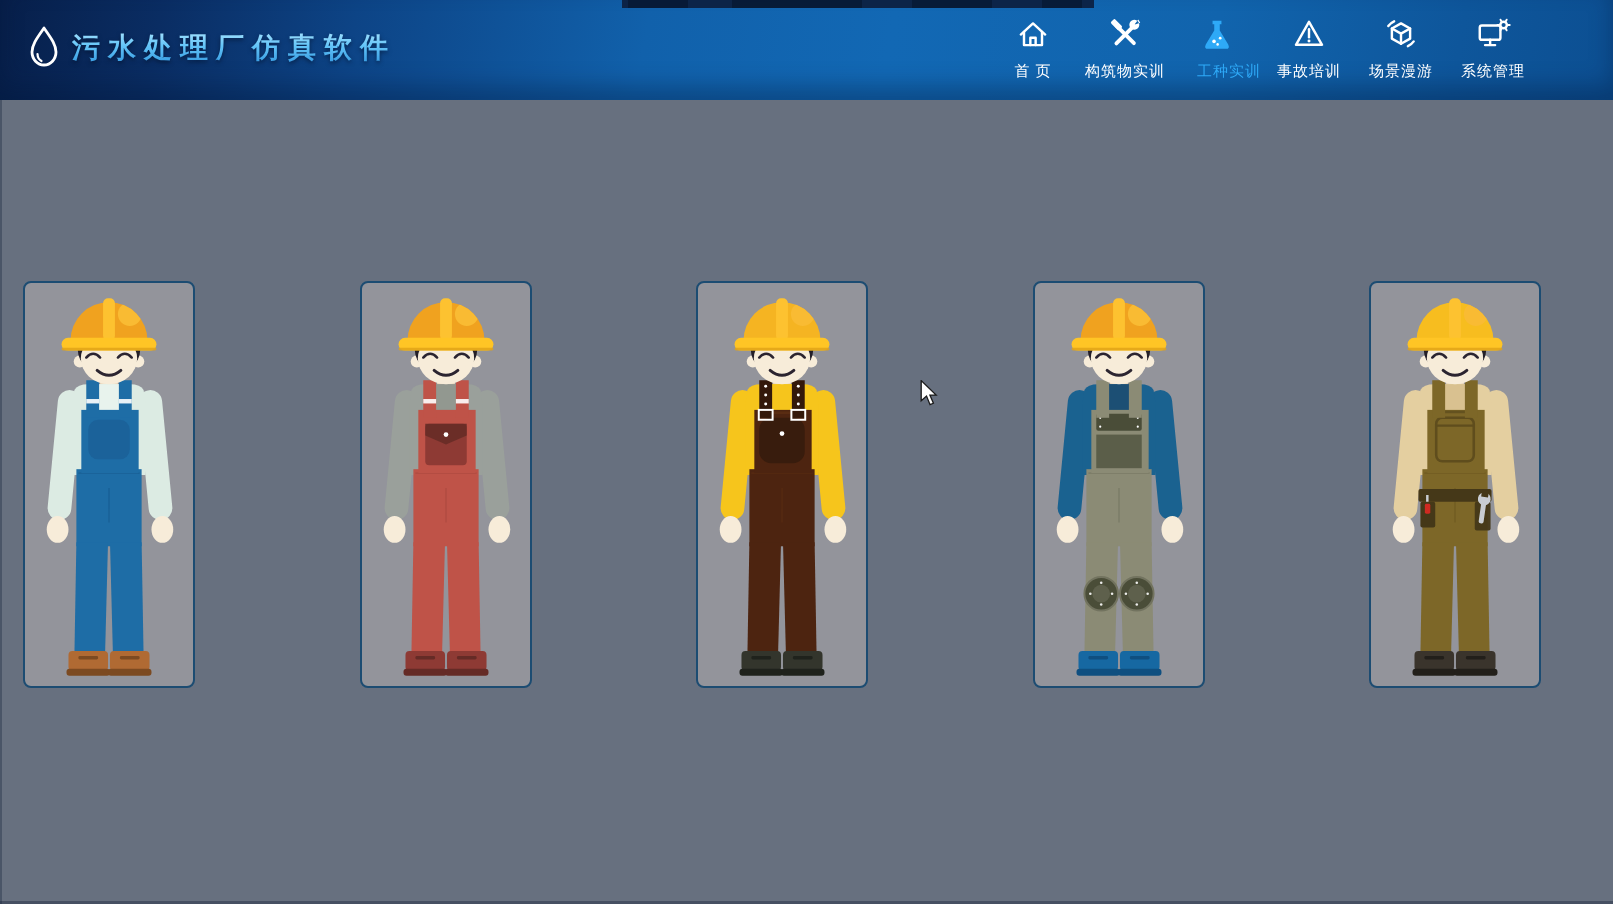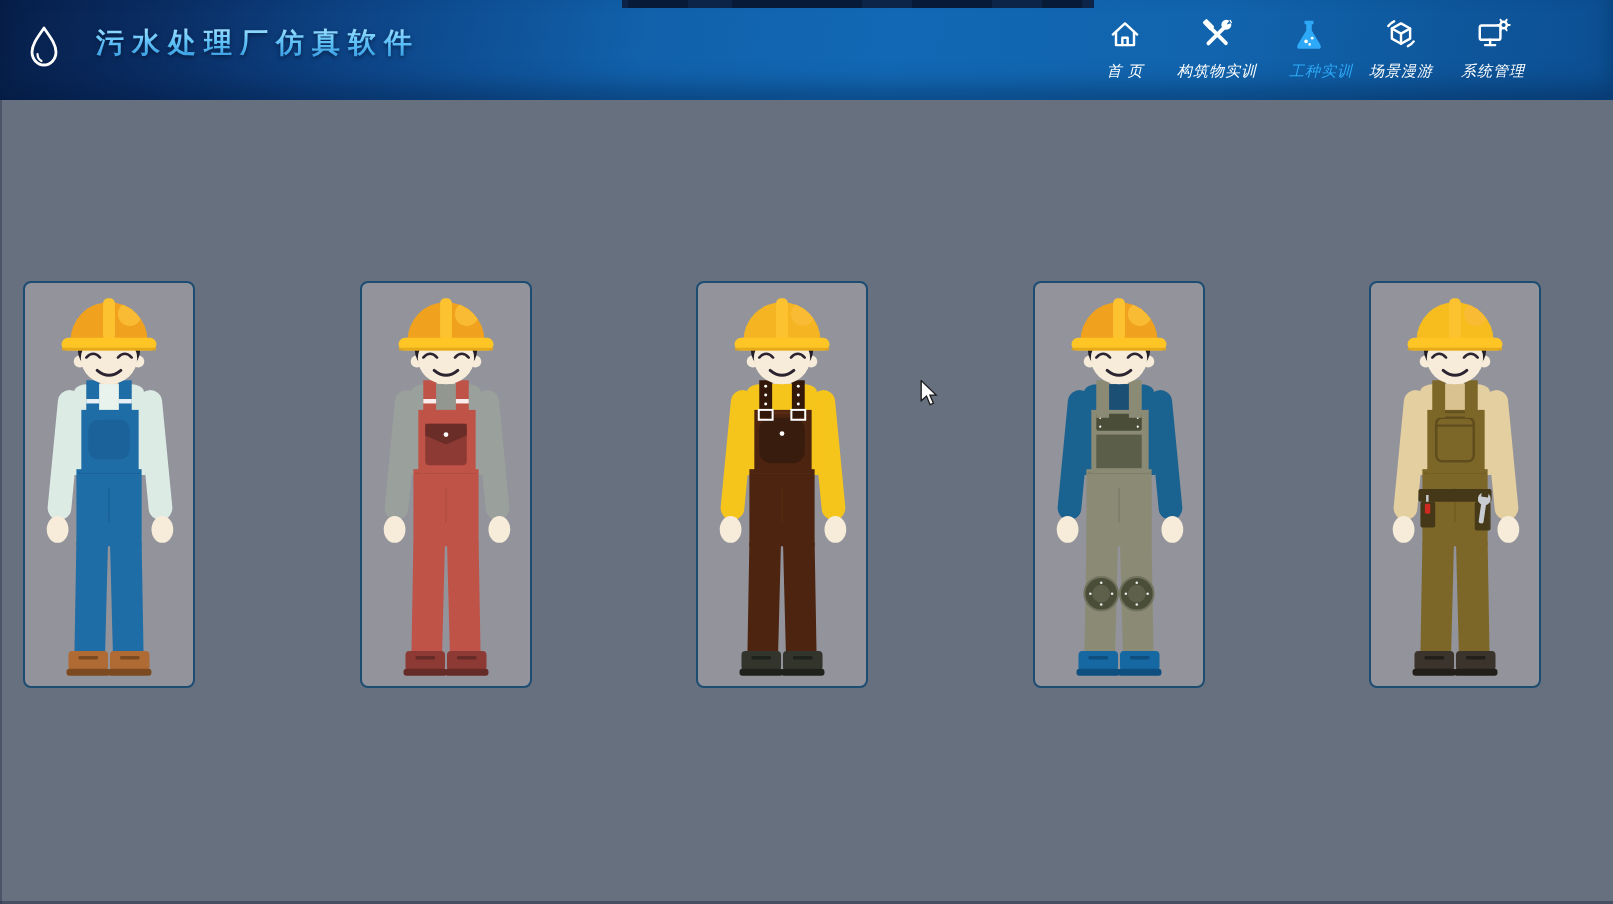--- a/index.html
+++ b/index.html
@@ -10,29 +10,29 @@
     -webkit-font-smoothing:antialiased;
   }
   
   .header{
     position:absolute;top:0;left:0;width:1613px;height:100px;
     background:linear-gradient(100deg,#071f4a 0%,#0a2d63 10%,#0d4486 22%,#1161ab 40%,#1268b4 55%,#1164ad 75%,#0e569b 90%,#0c4f92 100%);
     box-shadow:inset 0 -14px 22px rgba(3,24,58,.35);
   }
   .top-strip{position:absolute;top:0;left:622px;width:472px;height:8px;background:#0c1f40;opacity:.92;}
   .top-strip i{position:absolute;top:0;height:8px;background:#07152e;display:block;}
-  .logo{position:absolute;left:26px;top:24px;display:flex;align-items:flex-start;gap:34px;}
+  .logo{position:absolute;left:26px;top:24px;display:flex;align-items:center;gap:10px;}
   .logo svg{display:block;}
   .app-title{
     font-size:28px;font-weight:bold;letter-spacing:8px;white-space:nowrap;
     background:linear-gradient(180deg,#aee6ff 0%,#62c4f8 45%,#2e93dd 100%);
     -webkit-background-clip:text;background-clip:text;color:transparent;
     filter:drop-shadow(0 2px 2px rgba(0,10,30,.55));
   }
-  .nav{position:absolute;top:0;right:74px;height:100px;display:flex;align-items:flex-start;font-style:italic;}
+  .nav{position:absolute;top:0;right:74px;height:100px;display:flex;align-items:flex-start;}
   .nav-item{
     width:92px;height:100px;display:flex;flex-direction:column;align-items:center;
     justify-content:flex-start;padding-top:14px;box-sizing:border-box;cursor:pointer;
   }
   .nav-item .nico{height:40px;display:flex;align-items:center;justify-content:center;}
   .nav-item .nlabel{margin-top:8px;font-size:15px;color:#ffffff;letter-spacing:1px;white-space:nowrap;}
   .nav-item.active .nlabel{color:#2ea9f7;margin-left:24px;}
   
   .cards{position:absolute;top:281px;left:23px;width:1567px;height:407px;display:flex;gap:164.5px;}
   .card{
@@ -90,20 +90,30 @@
       <div class="nav-item active">
         <span class="nico">
           <svg width="36" height="36" viewBox="0 0 34 34">
             <path d="M12.8,4.5 L21.2,4.5 L21.2,7.8 L19.6,7.8 L19.6,13.8 L27.6,26.8 Q29.5,31 25.6,31 L8.4,31 Q4.5,31 6.4,26.8 L14.4,13.8 L14.4,7.8 L12.8,7.8 Z" fill="#2ea9f7"></path>
             <circle cx="14.2" cy="24" r="1.7" fill="#fff"></circle>
             <circle cx="20" cy="21" r="1.3" fill="#fff"></circle>
             <circle cx="17.6" cy="26.8" r="1.2" fill="#fff"></circle>
           </svg>
         </span>
   <span class="nlabel">工种实训</span>
+      </div>
+      <div class="nav-item">
+        <span class="nico">
+          <svg width="36" height="36" viewBox="0 0 34 34">
+            <path d="M17,5.5 L29.3,27.2 L4.7,27.2 Z" fill="none" stroke="#fff" stroke-width="2.3" stroke-linecap="round" stroke-linejoin="round"></path>
+            <path d="M17,12.5 V20" fill="none" stroke="#fff" stroke-width="2.3" stroke-linecap="round" stroke-linejoin="round"></path>
+            <circle cx="17" cy="23.6" r="1.4" fill="#fff"></circle>
+          </svg>
+        </span>
+  <span class="nlabel">事故培训</span>
       </div>
       <div class="nav-item">
         <span class="nico">
           <svg width="36" height="36" viewBox="0 0 34 34">
             <g fill="none" stroke="#fff" stroke-width="2.3" stroke-linecap="round" stroke-linejoin="round">
               <polygon points="17,7 25.6,11.8 25.6,21.4 17,26.2 8.4,21.4 8.4,11.8"></polygon>
               <path d="M8.4,11.8 L17,16.6 L25.6,11.8 M17,16.6 V26.2"></path>
               <path d="M5,9.5 a13,13 0 0 1 5.5,-4.5"></path>
               <path d="M29,24 a13,13 0 0 1 -5.5,4.5"></path>
             </g>

